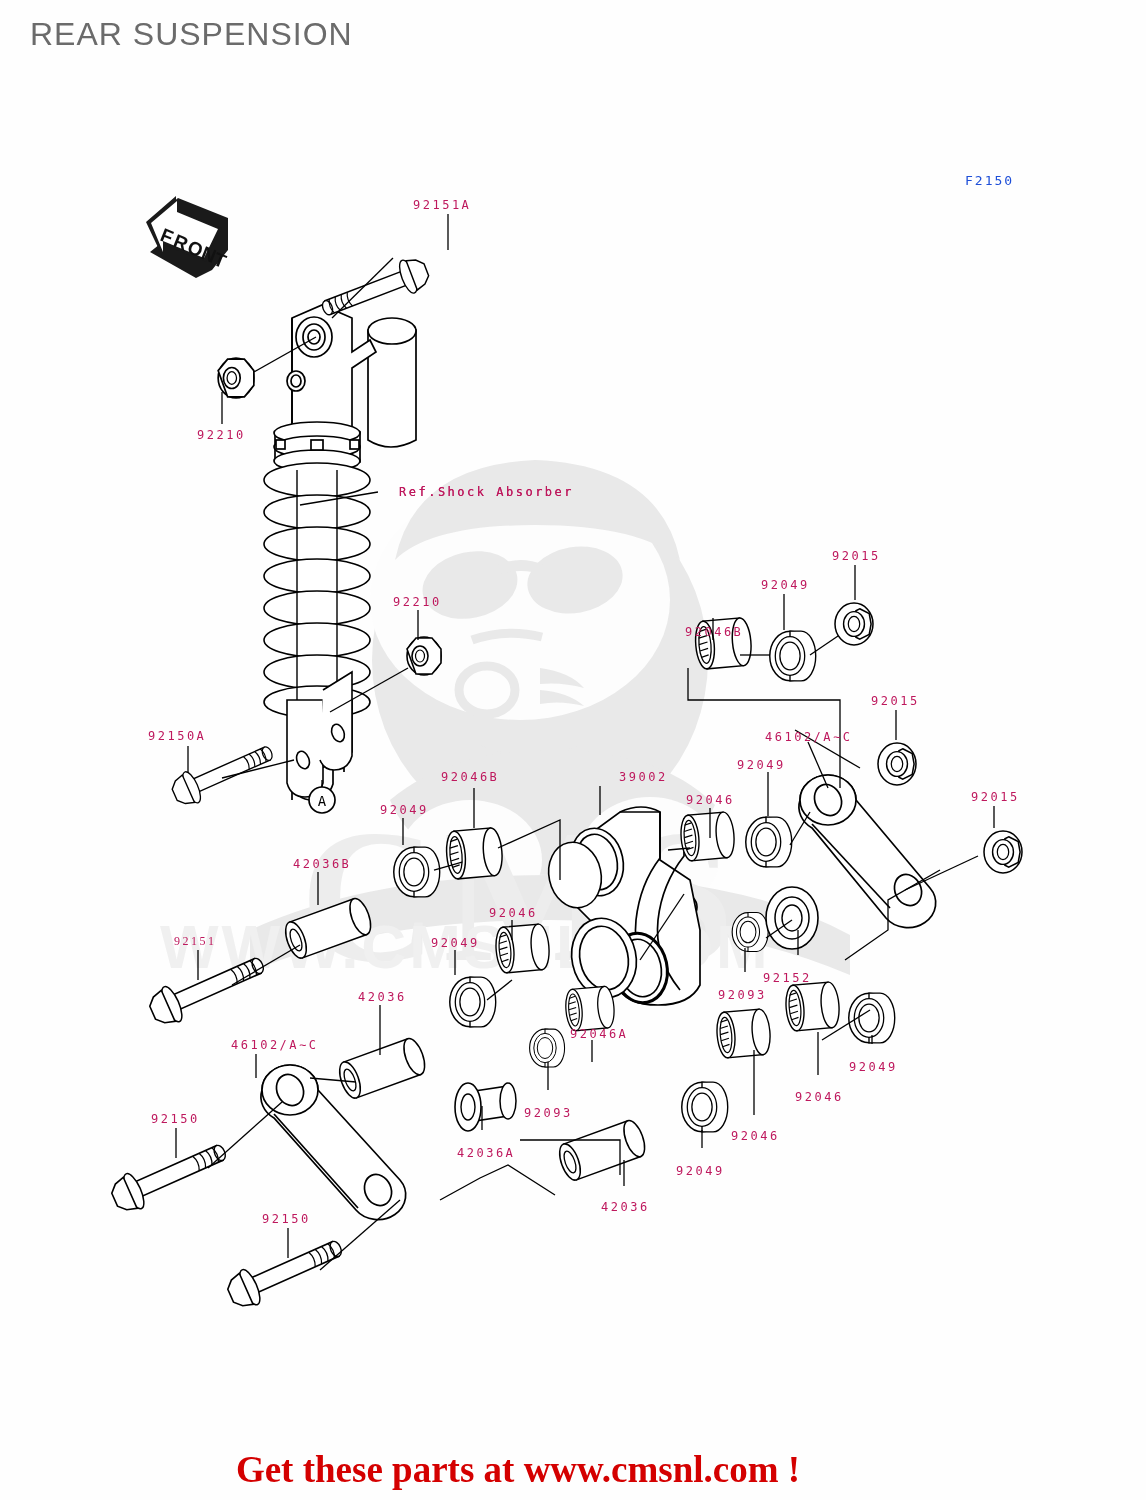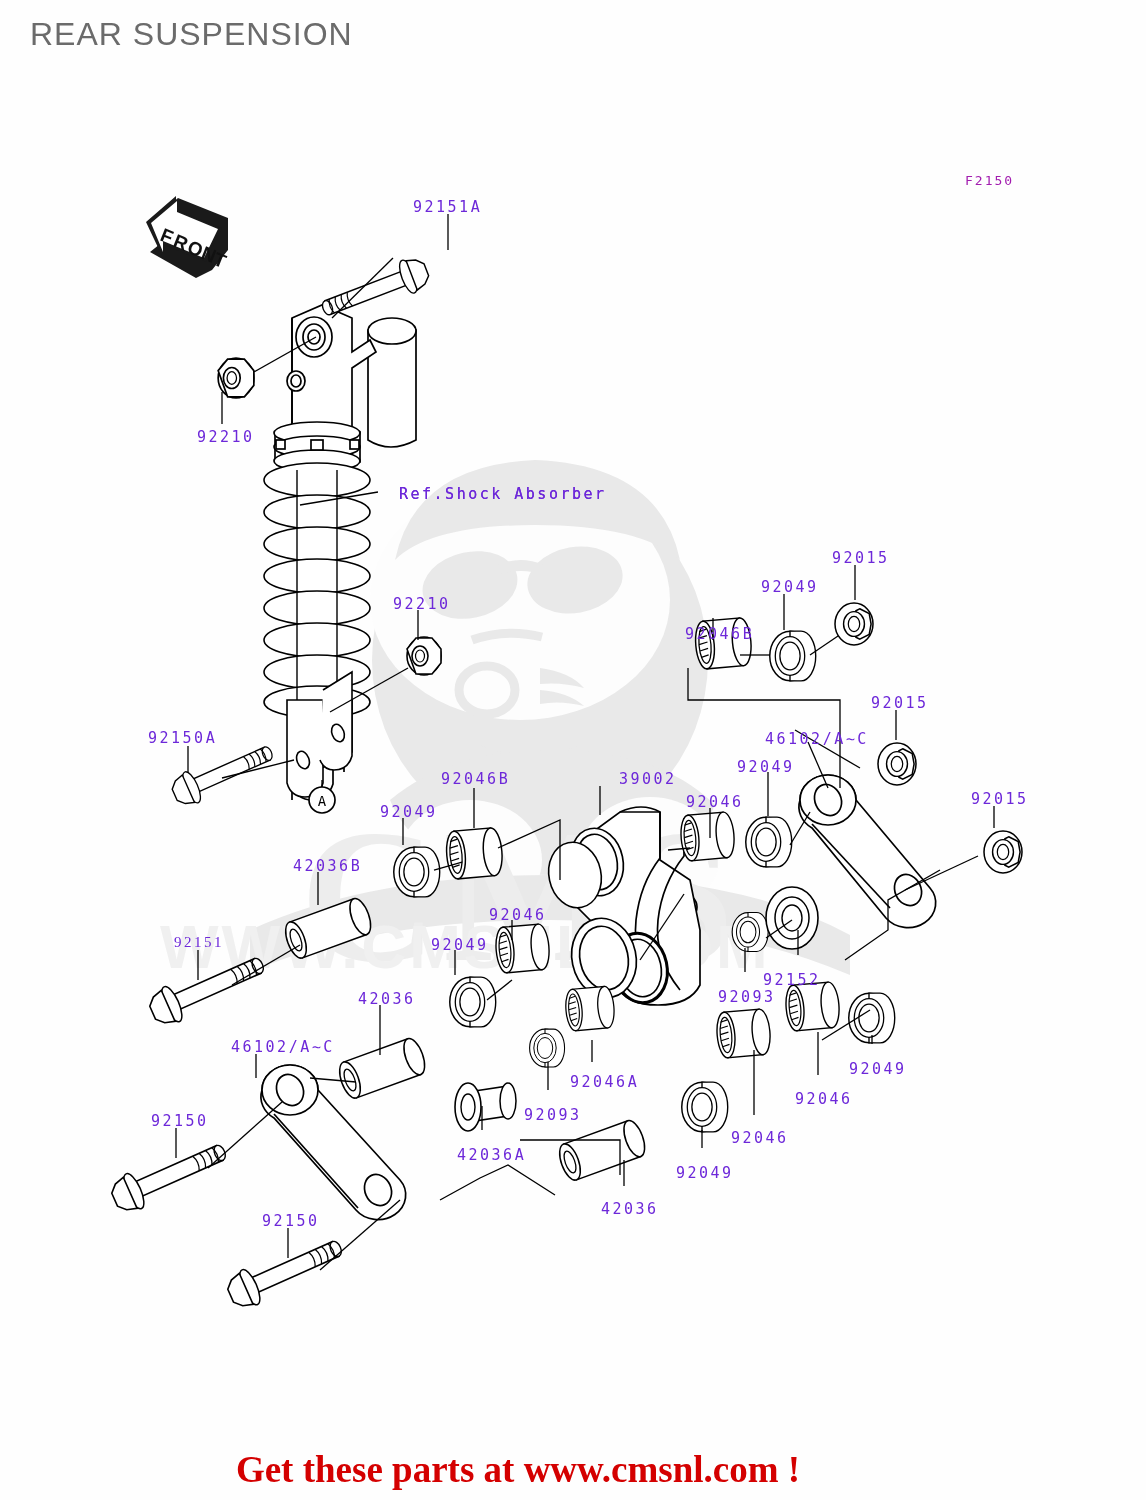--- a/index.html
+++ b/index.html
@@ -1,24 +1,24 @@
 <!DOCTYPE html>
 <html><head>
 <meta charset="utf-8">
 <title>Rear Suspension Parts Diagram</title>
 <style>
   html,body{margin:0;padding:0;background:#fff;}
   body{font-family:"DejaVu Sans Mono","Liberation Mono",monospace;}
   #page{position:relative;width:1146px;height:1500px;background:#fefefe;overflow:hidden;}
   #page-title{position:absolute;left:30px;top:16px;font-family:"Liberation Sans",sans-serif;
     font-size:32px;color:#6b6b6b;letter-spacing:1px;font-weight:400;}
-  #diagram-code{position:absolute;left:965px;top:173px;font-size:13px;color:#a21caf;letter-spacing:2px;}
+  #diagram-code{position:absolute;left:965px;top:173px;font-size:13px;color:#1d4ed8;letter-spacing:2px;}
   #footer-cta{position:absolute;left:0;top:1448px;width:1036px;text-align:center;
     font-family:"Liberation Serif",serif;font-weight:bold;font-size:37px;color:#d40000;letter-spacing:0px;}
-  .callout{position:absolute;font-size:15px;letter-spacing:2.5px;color:#6d28d9;white-space:nowrap;}
+  .callout{position:absolute;font-size:12px;letter-spacing:2.5px;color:#be185d;white-space:nowrap;}
   #svg-layer{position:absolute;left:0;top:0;width:1146px;height:1500px;}
   .wm{opacity:1;}
 </style>
 </head>
 <body>
 
 <div id="page">
 
   <div id="page-title">REAR SUSPENSION</div>
   <div id="diagram-code">F2150</div>
@@ -396,21 +396,21 @@
       <div class="callout" style="left: 380px; top: 803px;">92049</div>
       <div class="callout" style="left: 293px; top: 857px;">42036B</div>
       <div class="callout" style="left: 489px; top: 906px;">92046</div>
       <div class="callout" style="left: 174px; top: 934px; font-family: Liberation Serif, serif;">92151</div>
       <div class="callout" style="left: 431px; top: 936px;">92049</div>
       <div class="callout" style="left: 763px; top: 971px;">92152</div>
       <div class="callout" style="left: 718px; top: 988px;">92093</div>
       <div class="callout" style="left: 358px; top: 990px;">42036</div>
       <div class="callout" style="left: 231px; top: 1038px;">46102/A∼C</div>
       <div class="callout" style="left: 849px; top: 1060px;">92049</div>
-      <div class="callout" style="left: 570px; top: 1073px;">92046A</div>
+      <div class="callout" style="left: 570px; top: 1027px;">92046A</div>
       <div class="callout" style="left: 795px; top: 1090px;">92046</div>
       <div class="callout" style="left: 151px; top: 1112px;">92150</div>
       <div class="callout" style="left: 524px; top: 1106px;">92093</div>
       <div class="callout" style="left: 731px; top: 1129px;">92046</div>
       <div class="callout" style="left: 457px; top: 1146px;">42036A</div>
       <div class="callout" style="left: 676px; top: 1164px;">92049</div>
       <div class="callout" style="left: 601px; top: 1200px;">42036</div>
       <div class="callout" style="left: 262px; top: 1212px;">92150</div>
     </div>
 

